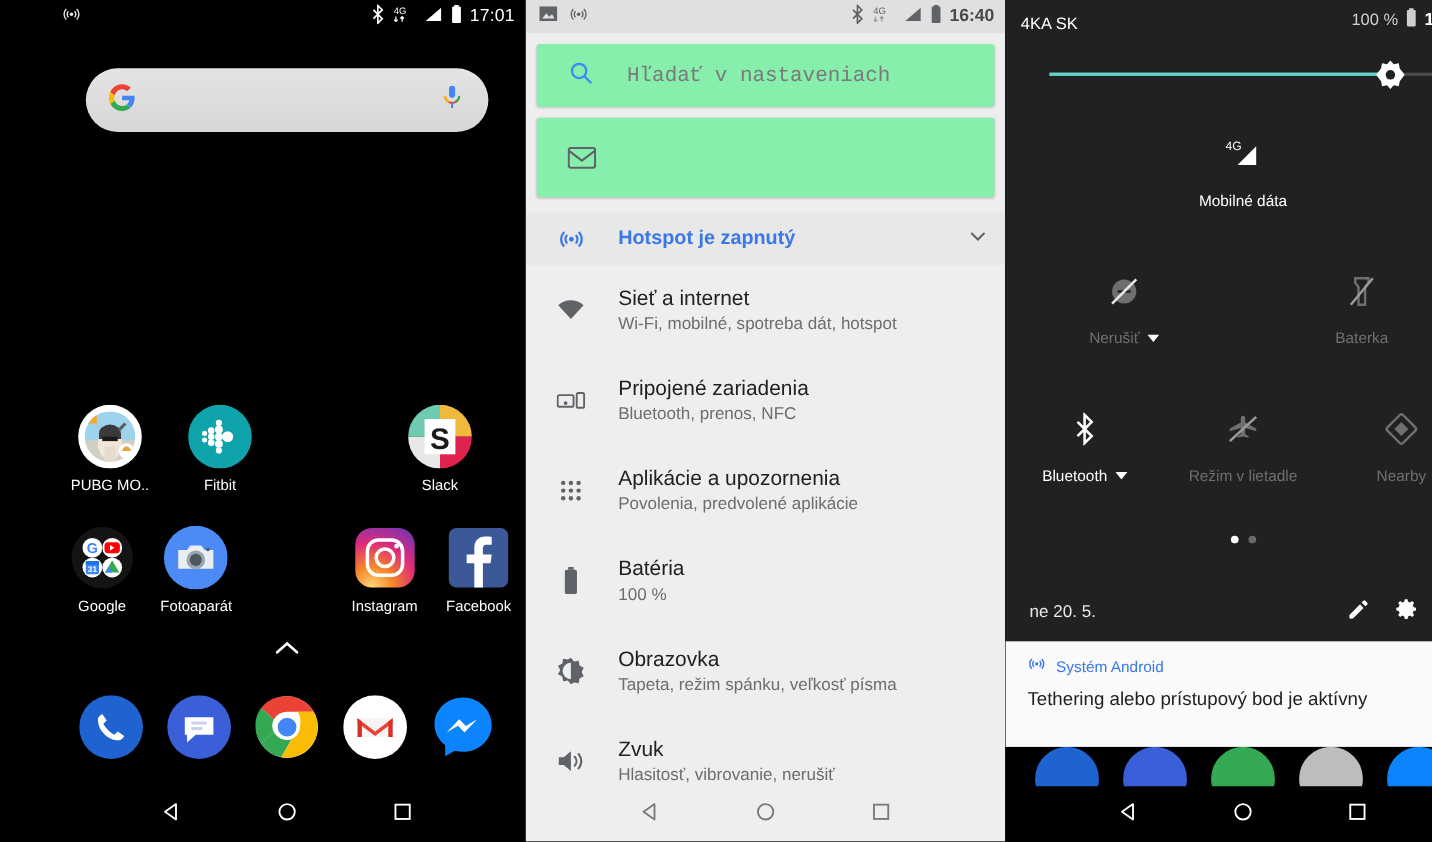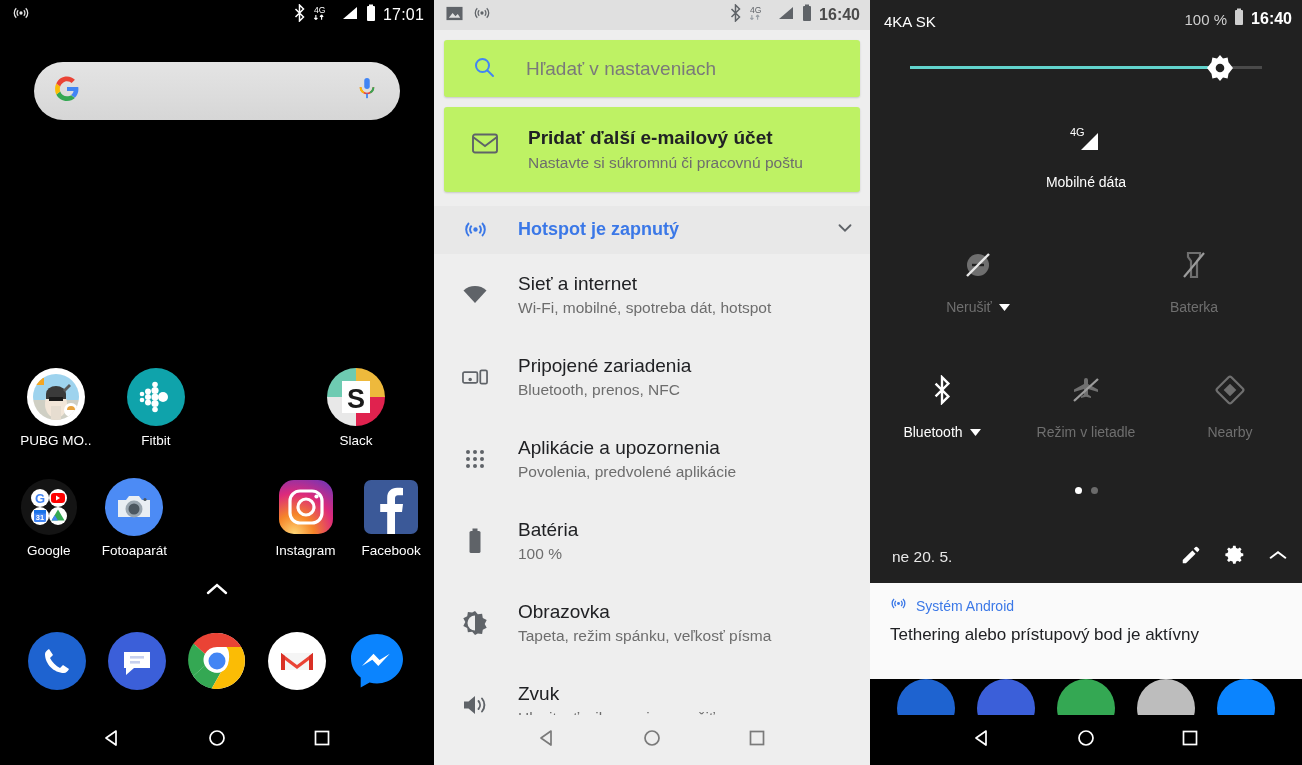--- a/index.html
+++ b/index.html
@@ -2,21 +2,21 @@
 <html><head>
 <meta charset="utf-8">
 <style>
   * { box-sizing: border-box; margin: 0; padding: 0; }
   html, body {
     width: 1302px; height: 765px;
     background: #000;
     font-family: "Liberation Sans", sans-serif;
     overflow: hidden;
   }
-  .screens { display: flex; width: 1302px; height: 539px; }
+  .screens { display: flex; width: 1302px; height: 539px; padding-left: 44px; }
 
   
   .panel-home {
     width: 434px; height: 765px;
     background: #000000;
     position: relative;
     flex: 0 0 434px;
   }
   .h-statusbar {
     height: 30px; display: flex; align-items: center;
@@ -76,22 +76,23 @@
   }
   .s-statusbar {
     height: 30px; background: #e0e0e0; display: flex; align-items: center;
     padding: 0 10px 0 12px; color: #5f6368;
   }
   .s-sb-left { display: flex; align-items: center; gap: 10px; }
   .s-sb-right { margin-left: auto; display: flex; align-items: center; gap: 7px; }
   .s-clock { font-size: 16px; color: #4a4a4a; font-weight: 600; }
 
   .card {
-    background: #bef264; margin: 10px 10px 0 10px; border-radius: 3px;
+    background: #86efac; margin: 10px 10px 0 10px; border-radius: 3px;
     box-shadow: 0 1px 2px rgba(0,0,0,.16);
+    font-family: Liberation Mono, monospace;
   }
   .search-card {
     height: 57px; display: flex; align-items: center; padding: 0 0 0 28px; gap: 30px;
   }
   .search-placeholder { font-size: 19px; color: #7a7a7a; }
   .email-card { padding: 18px 16px 20px 28px; display: flex; gap: 30px; align-items: flex-start; }
   .email-text-t { font-size: 19px; color: #202124; font-weight: 600; line-height: 1.35; }
   .email-text-s { font-size: 15.5px; color: #6d6d6d; margin-top: 3px; }
 
   .list { margin-top: 14px; background: transparent; }
@@ -514,24 +515,20 @@
       <span class="search-placeholder">Hľadať v nastaveniach</span>
     </div>
 
     <div class="card email-card">
       <span style="margin-top:8px;">
         <svg width="26" height="21" viewBox="0 0 26 21" fill="none" stroke="#5f6368" stroke-width="1.9">
           <rect x="1" y="1.5" width="24" height="18" rx="2"></rect>
           <path d="M1 4l12 9 12-9"></path>
         </svg>
       </span>
-      <span class="lr-txt">
-        <div class="email-text-t">Pridať ďalší e-mailový účet</div>
-        <div class="email-text-s">Nastavte si súkromnú či pracovnú poštu</div>
-      </span>
     </div>
 
     <div class="list">
 
       <div class="list-row hotspot">
         <span class="lr-icon">
           <svg width="25" height="25" viewBox="0 0 24 24" fill="none" stroke="#3b78e7" stroke-width="1.9">
             <circle cx="12" cy="12" r="2.1" fill="#3b78e7" stroke="none"></circle>
             <path d="M8.3 15.7a5.2 5.2 0 0 1 0-7.4M15.7 8.3a5.2 5.2 0 0 1 0 7.4"></path>
             <path d="M5.7 18.3a8.8 8.8 0 0 1 0-12.6M18.3 5.7a8.8 8.8 0 0 1 0 12.6"></path>

